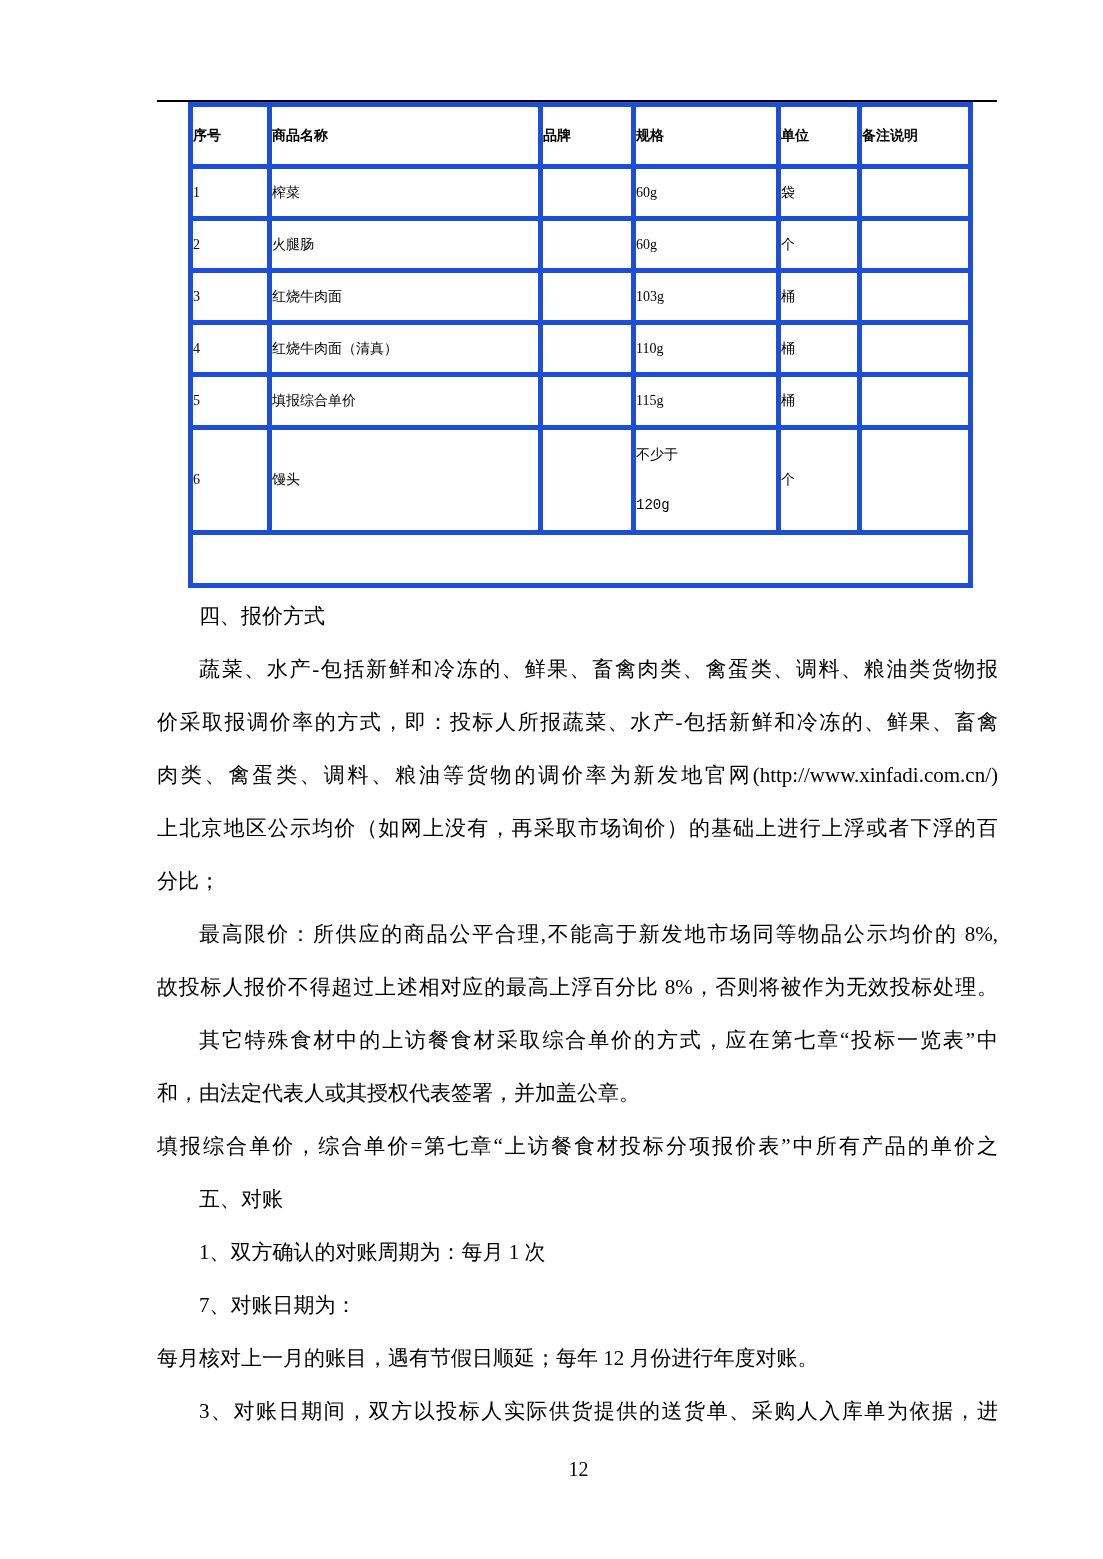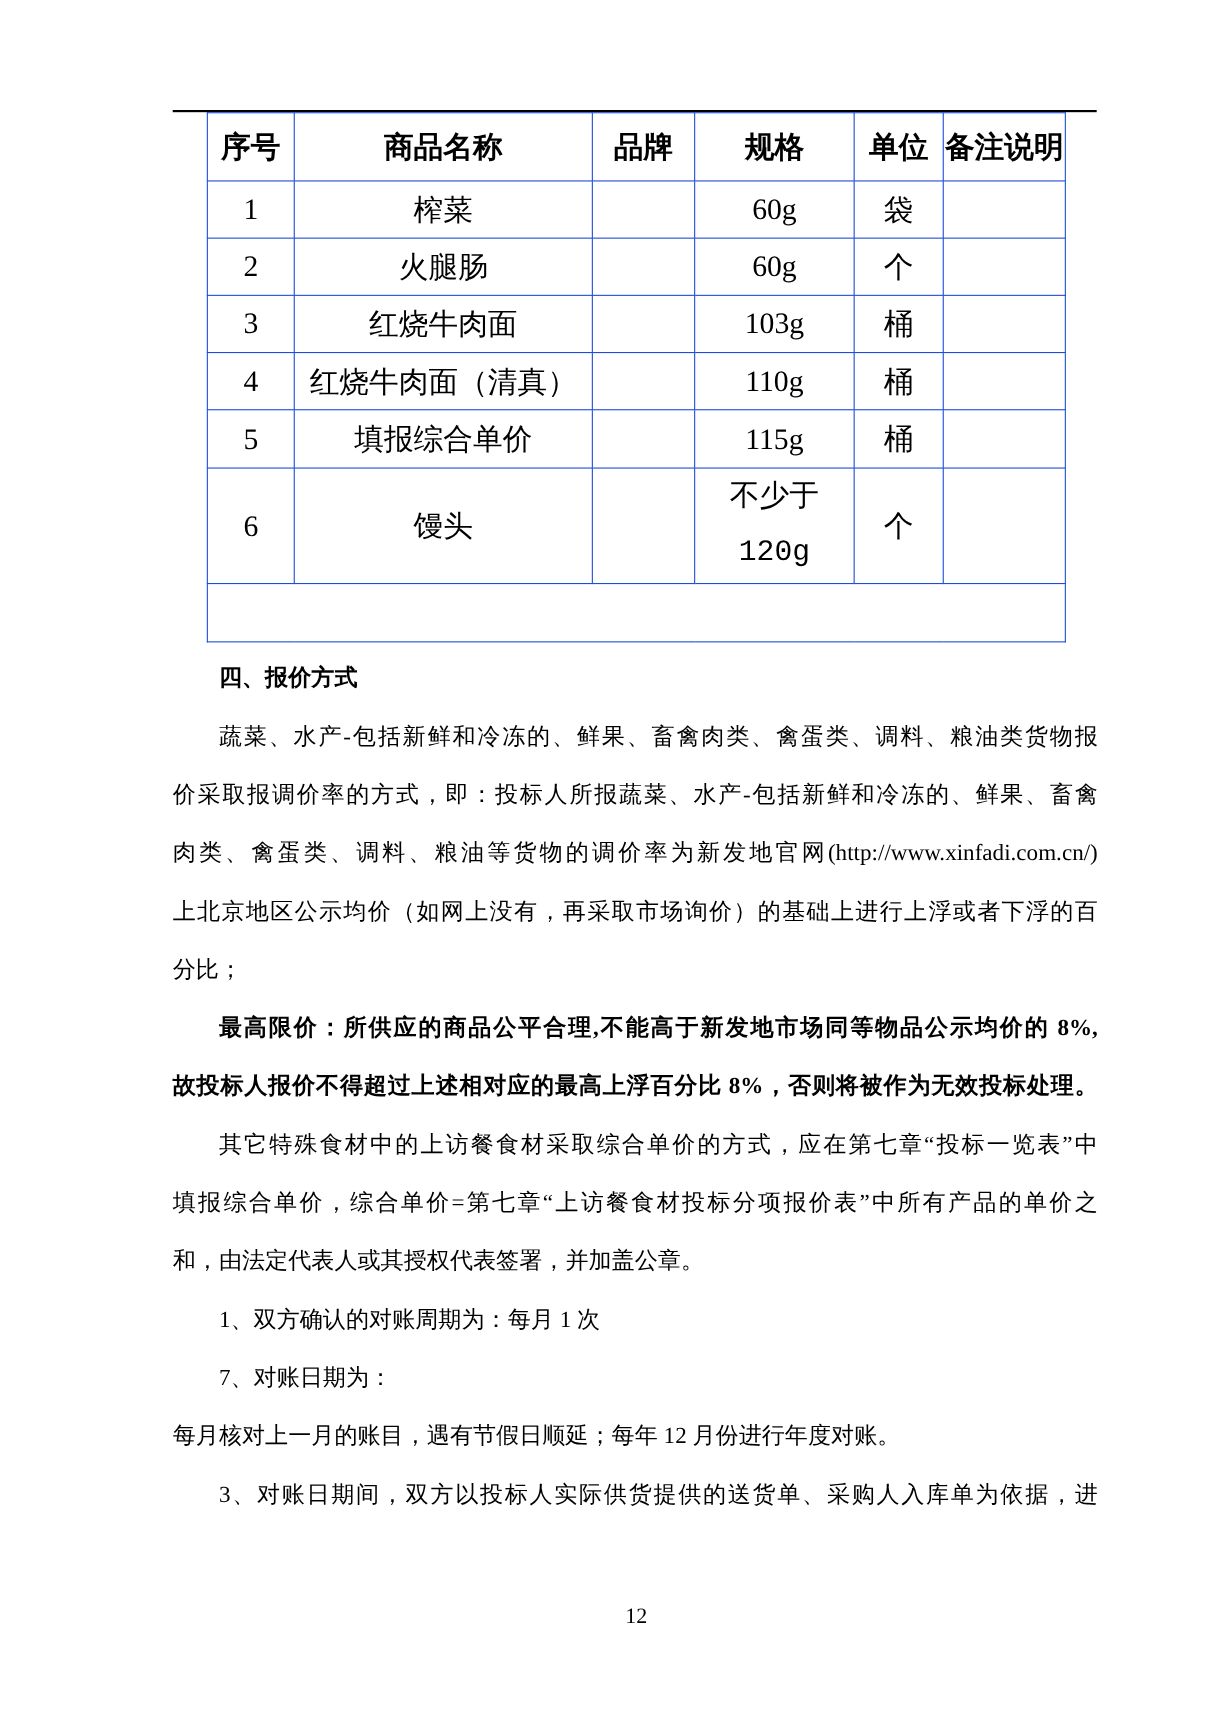--- a/index.html
+++ b/index.html
@@ -7,28 +7,28 @@
     position:relative;width:1103px;height:1559px;background:#ffffff;
     color:#000;font-family:"Liberation Serif","DejaVu Serif",serif;
     overflow:hidden;
   }
   .topline{position:absolute;left:157px;top:100px;width:840px;height:2px;background:#000;}
   table.goods{
     position:absolute;left:188px;top:102px;width:780px;
     border-collapse:collapse;table-layout:fixed;
   }
   table.goods th,table.goods td{
-    border:1px solid #1d4ed8;text-align:center;vertical-align:middle;
-    font-size:27px;padding:0;overflow:hidden;
+    border:5px solid #1d4ed8;text-align:left;vertical-align:middle;
+    font-size:14px;padding:0;overflow:hidden;
   }
   table.goods th{font-weight:bold;}
   td.spec-two div{line-height:50px;font-family:Liberation Mono, monospace;}
   .textblock{position:absolute;left:157px;top:590px;width:841px;font-size:21px;}
   .line{height:53px;line-height:53px;}
-  .b{font-weight:bold;}
+  .b{font-weight:normal;}
   .ind{text-indent:42px;}
   .just{text-align:justify;text-align-last:justify;}
   .pagenum{position:absolute;left:0;top:1458px;width:100%;text-align:center;font-size:20px;padding-left:27px;}
 </style>
 </head>
 <body>
 
 <div class="page">
 
   <div class="topline"></div>
@@ -111,22 +111,23 @@
   <div class="textblock">
     <div class="line b ind">四、报价方式</div>
     <div class="line ind just">蔬菜、水产-包括新鲜和冷冻的、鲜果、畜禽肉类、禽蛋类、调料、粮油类货物报</div>
     <div class="line just">价采取报调价率的方式，即：投标人所报蔬菜、水产-包括新鲜和冷冻的、鲜果、畜禽</div>
     <div class="line just">肉类、禽蛋类、调料、粮油等货物的调价率为新发地官网(http://www.xinfadi.com.cn/)</div>
     <div class="line just">上北京地区公示均价（如网上没有，再采取市场询价）的基础上进行上浮或者下浮的百</div>
     <div class="line">分比；</div>
     <div class="line b ind just">最高限价：所供应的商品公平合理,不能高于新发地市场同等物品公示均价的 8%,</div>
     <div class="line b just">故投标人报价不得超过上述相对应的最高上浮百分比 8%，否则将被作为无效投标处理。</div>
     <div class="line ind just">其它特殊食材中的上访餐食材采取综合单价的方式，应在第七章“投标一览表”中</div>
+    <div class="line">和，由法定代表人或其授权代表签署，并加盖公章。</div>
     <div class="line just">填报综合单价，综合单价=第七章“上访餐食材投标分项报价表”中所有产品的单价之</div>
-    <div class="line">和，由法定代表人或其授权代表签署，并加盖公章。</div>
+    <div class="line b ind">五、对账</div>
     <div class="line ind">1、双方确认的对账周期为：每月 1 次</div>
     <div class="line ind">7、对账日期为：</div>
     <div class="line">每月核对上一月的账目，遇有节假日顺延；每年 12 月份进行年度对账。</div>
     <div class="line ind just">3、对账日期间，双方以投标人实际供货提供的送货单、采购人入库单为依据，进</div>
   </div>
 
   <div class="pagenum">12</div>
 
 </div>
 

